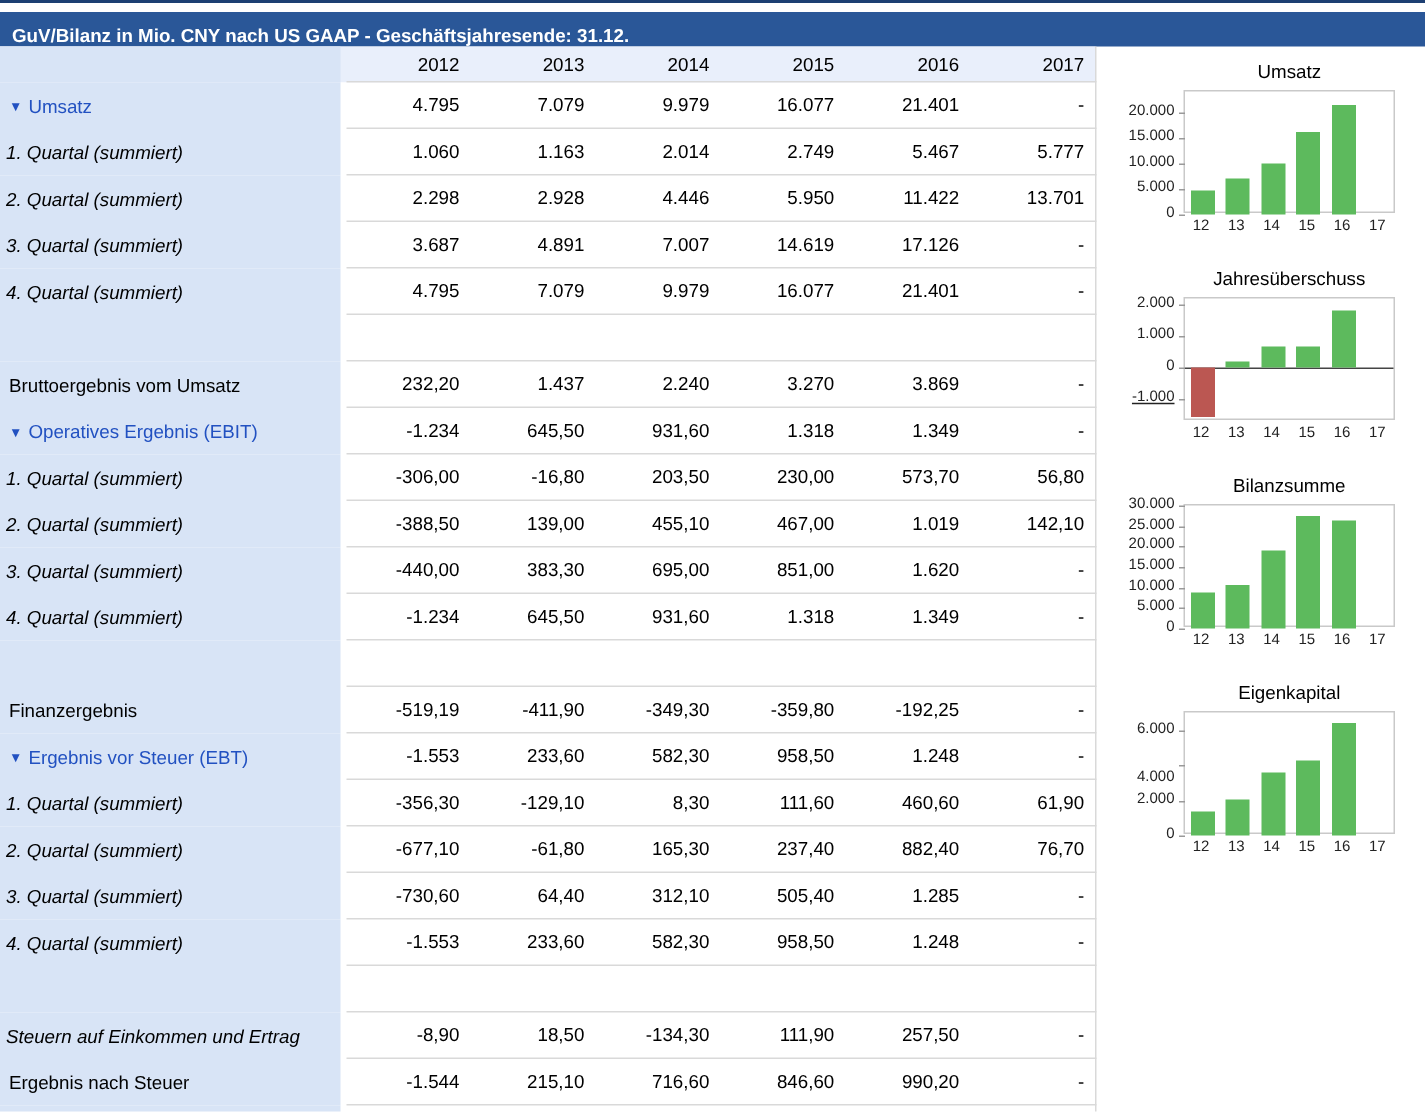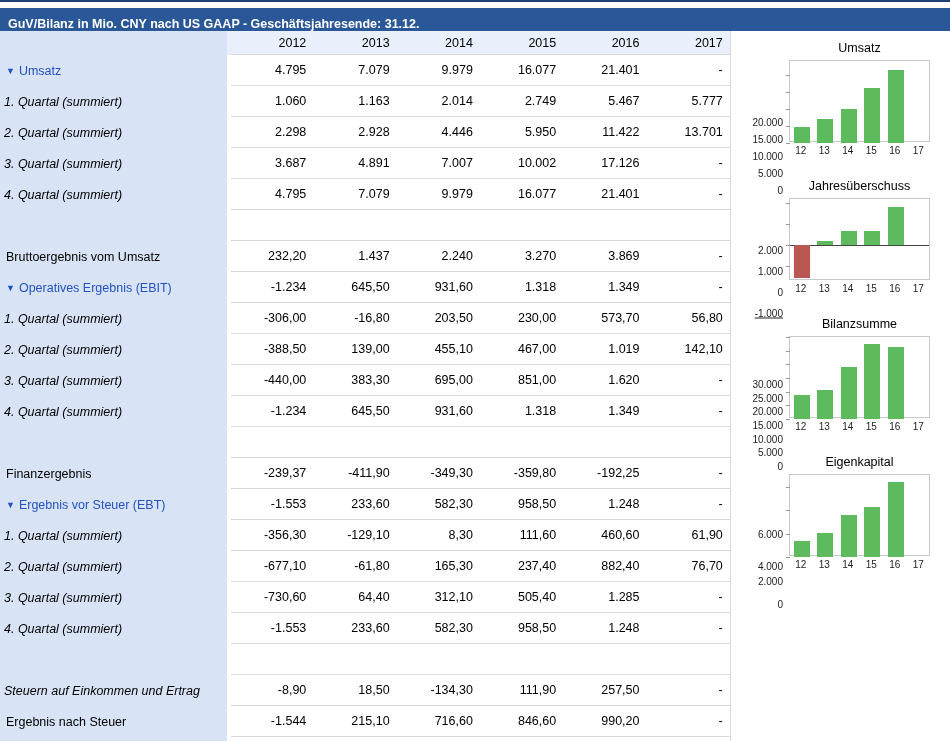--- a/index.html
+++ b/index.html
@@ -32,21 +32,21 @@
   .trow.sliver .vals { border-bottom:none; }
   .group-label { color:#2251c1; display:flex; align-items:center; }
   .tri { color:#2251c1; font-size:9px; margin-right:4px; position:relative; top:0px; }
   .chart-panel { flex:1; padding:10px 12px 0 10px; display:flex; flex-direction:column; }
   .chart { margin-bottom:19px; }
   .chart-title { text-align:center; font-size:12.5px; color:#000; height:16px; margin-left:40px; margin-bottom:3px; }
   .chart-body { display:flex; }
   .ylabels { width:48px; position:relative; flex:0 0 48px; }
   .ytick {
     position:absolute; right:6px; font-size:10px; color:#222;
-    text-align:right; white-space:nowrap; transform:translateY(-50%);margin-top:48px;
+    text-align:right; white-space:nowrap; transform:translateY(-50%);
   }
   .plot { position:relative; width:141px; height:82px; border:1px solid #c9c9c9; background:#fff; }
   .bar { position:absolute; width:16px; }
   .zero-line { position:absolute; left:0; width:100%; height:1px; background:#444; }
   .tickmark { position:absolute; left:-4px; width:4px; height:1px; background:#999; }
   .xlabels { position:relative; height:15px; margin-left:48px; width:141px; margin-top:3px; }
   .xtick { position:absolute; font-size:10px; color:#222; transform:translateX(-50%); top:0; }
 </style>
 </head>
 <body>
@@ -113,21 +113,21 @@
           </div>
         </div>
         <div class="trow">
           <div class="lcell indent">
             <span>3. Quartal (summiert)</span>
           </div>
           <div class="vals">
             <div class="vcell">3.687</div>
             <div class="vcell">4.891</div>
             <div class="vcell">7.007</div>
-            <div class="vcell">10.002</div>
+            <div class="vcell">14.619</div>
             <div class="vcell">17.126</div>
             <div class="vcell">-</div>
           </div>
         </div>
         <div class="trow">
           <div class="lcell indent">
             <span>4. Quartal (summiert)</span>
           </div>
           <div class="vals">
             <div class="vcell">4.795</div>
@@ -239,21 +239,21 @@
             <div class="vcell"></div>
             <div class="vcell"></div>
             <div class="vcell"></div>
           </div>
         </div>
         <div class="trow">
           <div class="lcell">
             <span>Finanzergebnis</span>
           </div>
           <div class="vals">
-            <div class="vcell">-239,37</div>
+            <div class="vcell">-519,19</div>
             <div class="vcell">-411,90</div>
             <div class="vcell">-349,30</div>
             <div class="vcell">-359,80</div>
             <div class="vcell">-192,25</div>
             <div class="vcell">-</div>
           </div>
         </div>
         <div class="trow">
           <div class="lcell">
             <span class="group-label">

